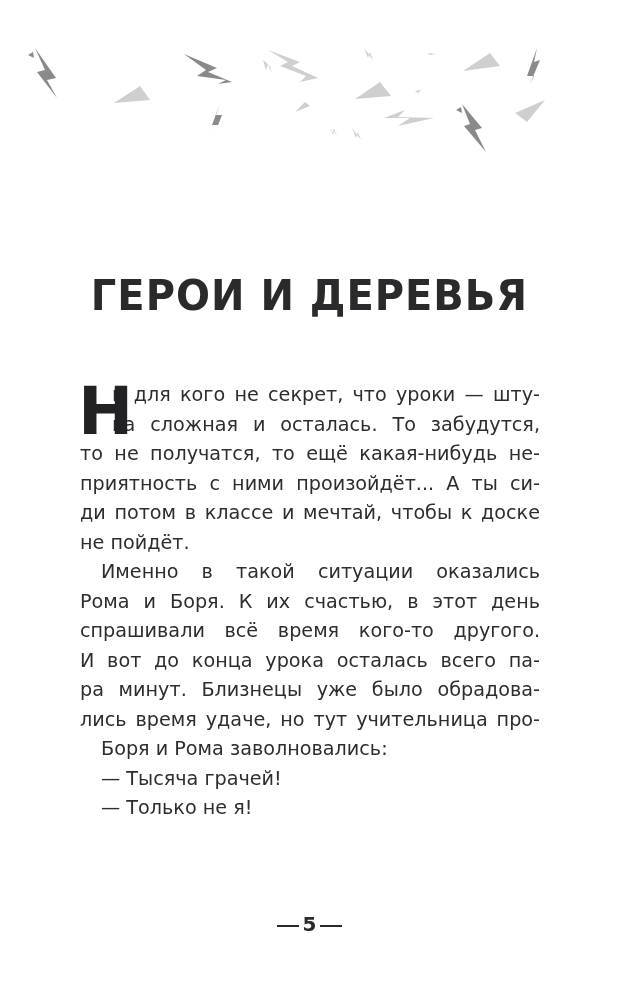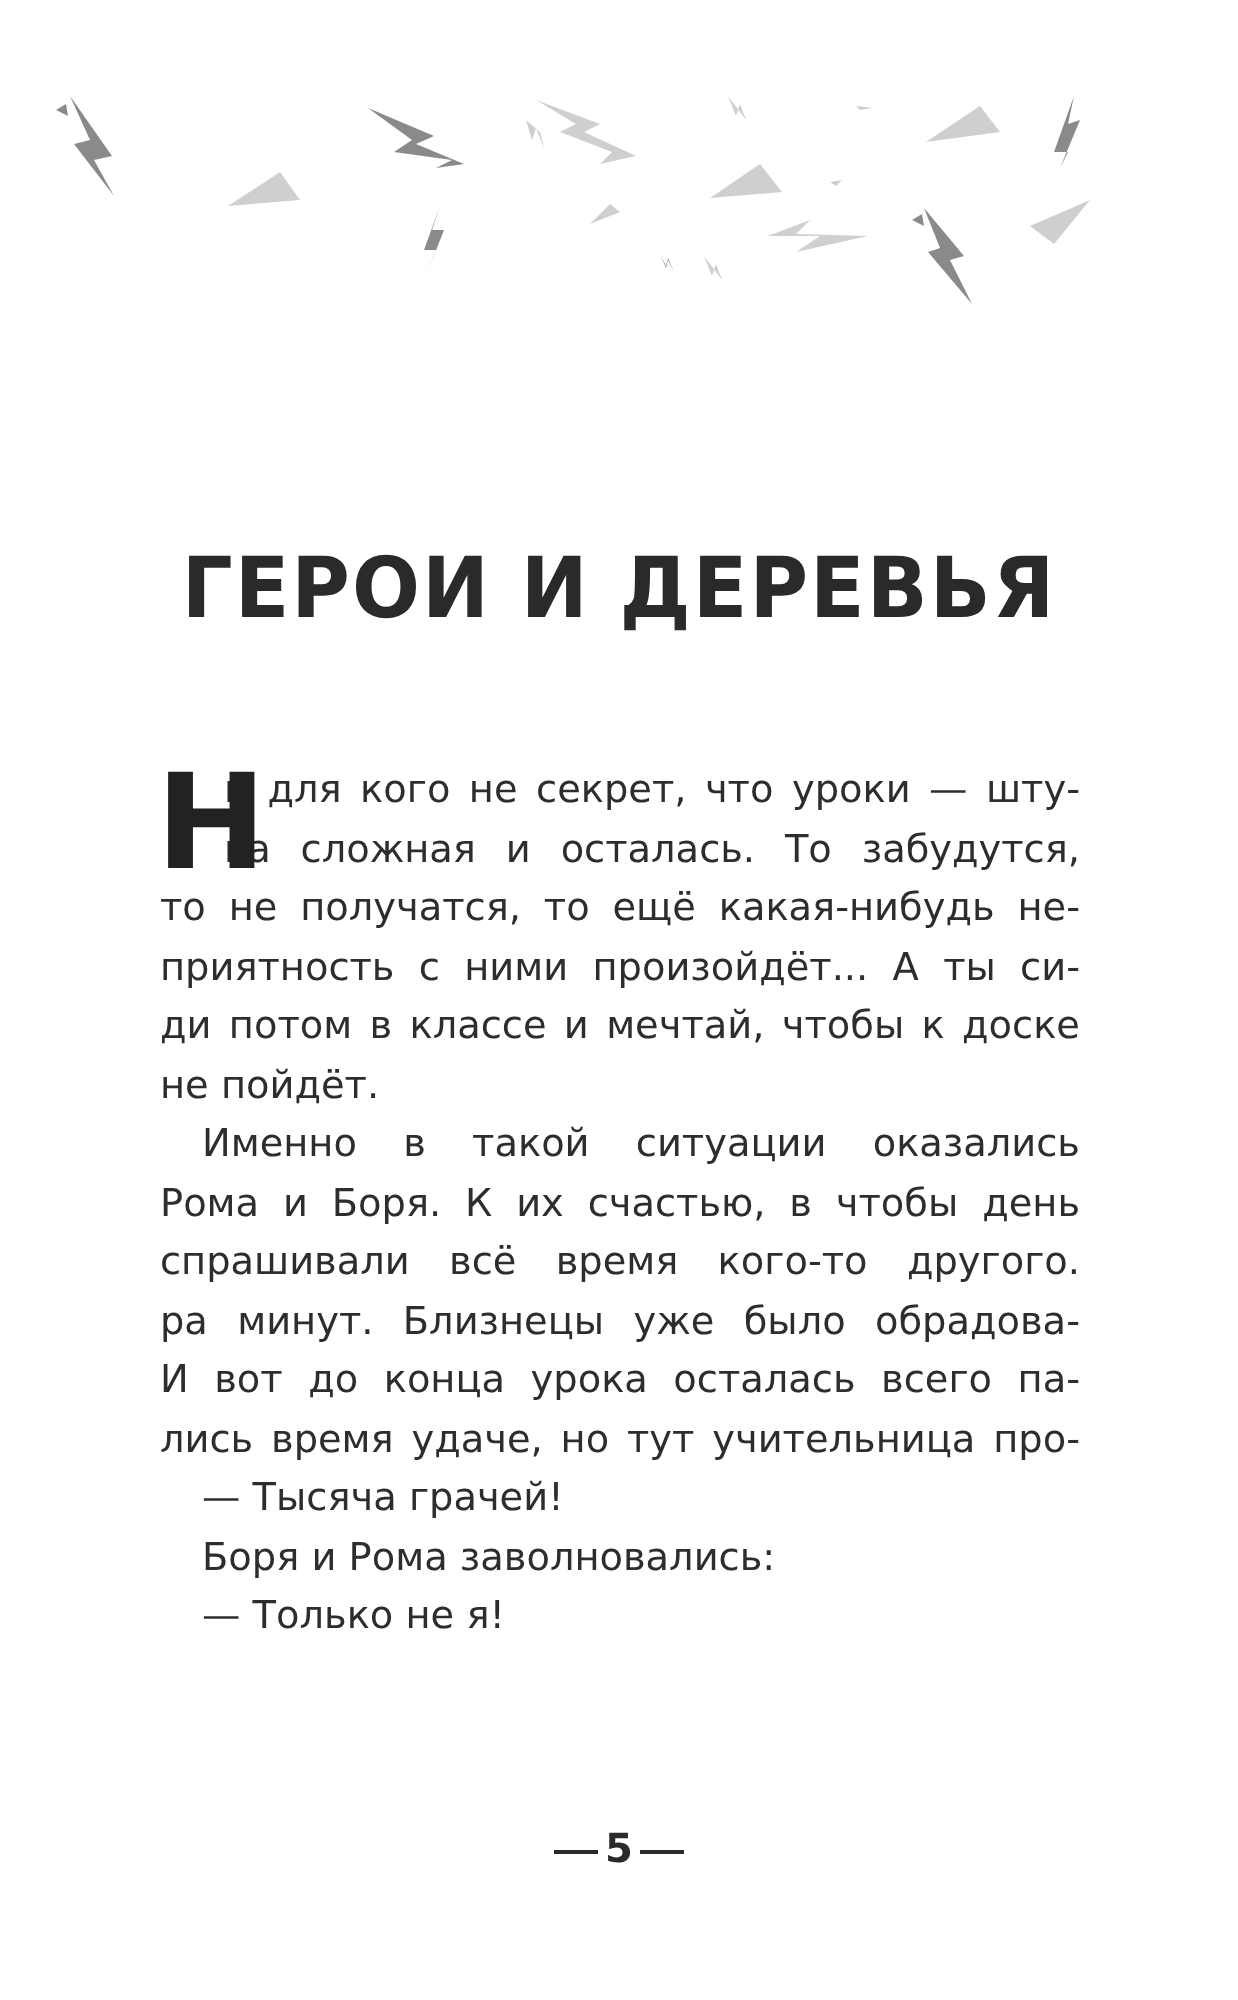--- a/index.html
+++ b/index.html
@@ -51,25 +51,25 @@
 
 <div class="text">
   <span class="dropcap">Н</span>
   <span class="line dropind">и для кого не секрет, что уроки — шту-</span>
   <span class="line dropind">ка сложная и осталась. То забудутся,</span>
   <span class="line">то не получатся, то ещё какая-нибудь не-</span>
   <span class="line">приятность с ними произойдёт... А ты си-</span>
   <span class="line">ди потом в классе и мечтай, чтобы к доске</span>
   <span class="line last">не пойдёт.</span>
   <span class="line indent">Именно в такой ситуации оказались</span>
-  <span class="line">Рома и Боря. К их счастью, в чтобы день</span>
+  <span class="line">Рома и Боря. К их счастью, в этот день</span>
   <span class="line">спрашивали всё время кого-то другого.</span>
+  <span class="line">И вот до конца урока осталась всего па-</span>
   <span class="line">ра минут. Близнецы уже было обрадова-</span>
-  <span class="line">И вот до конца урока осталась всего па-</span>
   <span class="line">лись время удаче, но тут учительница про-</span>
+  <span class="line last indent">Боря и Рома заволновались:</span>
   <span class="line last indent">— Тысяча грачей!</span>
-  <span class="line last indent">Боря и Рома заволновались:</span>
   <span class="line last indent">— Только не я!</span>
 </div>
 
 <div class="pagenum">
   <span class="dash"></span><span>5</span><span class="dash"></span>
 </div>
 
 </body></html>

